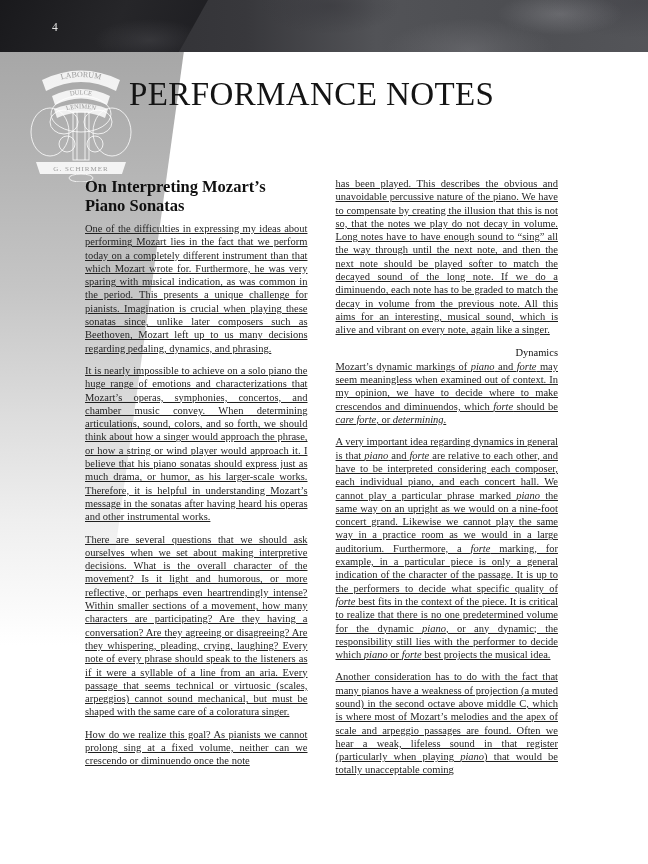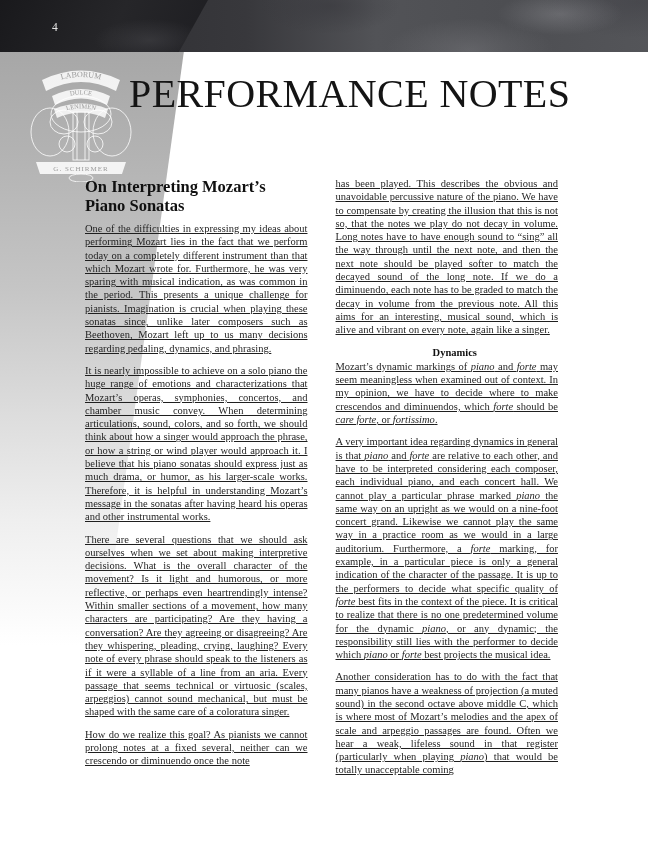--- a/index.html
+++ b/index.html
@@ -32,41 +32,41 @@
   .gray-wedge{
     position:absolute;top:52px;left:0;width:202px;height:690px;
     clip-path:polygon(0 0,91% 0,44% 100%,0 100%);
     background:linear-gradient(180deg,#a7a7a7 0%,#b2b2b2 14%,#c5c5c5 34%,#dcdcdc 52%,#efefef 68%,#ffffff 86%);
   }
   
   .emblem{position:absolute;top:56px;left:22px;z-index:2;}
   
   .page-title{
     position:absolute;top:74px;left:129px;z-index:2;
-    font-size:40px;line-height:40px;letter-spacing:.4px;color:#141414;
+    font-size:33px;line-height:40px;letter-spacing:.4px;color:#141414;
     white-space:nowrap;
   }
   
   .columns{
     position:absolute;top:177px;left:85px;width:473px;z-index:2;
     display:flex;gap:28px;
   }
   .col{width:230px;}
   .col p{
     margin:0 0 9px 0;
     font-size:10.5px;line-height:13.3px;
     text-align:justify;color:#1f1f1f;text-decoration:underline;
   }
   .section-heading{
     margin:0 0 7px 0;font-size:16.5px;line-height:19px;
     font-weight:bold;color:#101010;
   }
   .sub-heading{
     margin:0 0 1px 16px;font-size:10.5px;line-height:13.3px;
-    font-weight:bold;color:#101010;text-align:center;
+    font-weight:normal;color:#101010;text-align:right;
   }
 </style>
 </head>
 <body>
 
 <div class="page">
 
   <div class="header-band">
     <div class="dark-wedge"></div>
   </div>
@@ -113,25 +113,25 @@
 
   <div class="page-title">PERFORMANCE NOTES</div>
 
   <div class="columns">
 
     <div class="col">
       <h2 class="section-heading">On Interpreting Mozart’s Piano Sonatas</h2>
       <p>One of the difficulties in expressing my ideas about performing Mozart lies in the fact that we perform today on a completely different instrument than that which Mozart wrote for. Furthermore, he was very sparing with musical indication, as was common in the period. This presents a unique challenge for pianists. Imagination is crucial when playing these sonatas since, unlike later composers such as Beethoven, Mozart left up to us many decisions regarding pedaling, dynamics, and phrasing.</p>
       <p>It is nearly impossible to achieve on a solo piano the huge range of emotions and characterizations that Mozart’s operas, symphonies, concertos, and chamber music convey. When determining articulations, sound, colors, and so forth, we should think about how a singer would approach the phrase, or how a string or wind player would approach it. I believe that his piano sonatas should express just as much drama, or humor, as his larger-scale works. Therefore, it is helpful in understanding Mozart’s message in the sonatas after having heard his operas and other instrumental works.</p>
       <p>There are several questions that we should ask ourselves when we set about making interpretive decisions. What is the overall character of the movement? Is it light and humorous, or more reflective, or perhaps even heartrendingly intense? Within smaller sections of a movement, how many characters are participating? Are they having a conversation? Are they agreeing or disagreeing? Are they whispering, pleading, crying, laughing? Every note of every phrase should speak to the listeners as if it were a syllable of a line from an aria. Every passage that seems technical or virtuosic (scales, arpeggios) cannot sound mechanical, but must be shaped with the same care of a coloratura singer.</p>
-      <p>How do we realize this goal? As pianists we cannot prolong notes at a fixed several, neither can we crescendo or diminuendo once the note</p>
+      <p>How do we realize this goal? As pianists we cannot prolong sing at a fixed volume, neither can we crescendo or diminuendo once the note</p>
     </div>
 
     <div class="col">
       <p>has been played. This describes the obvious and unavoidable percussive nature of the piano. We have to compensate by creating the illusion that this is not so, that the notes we play do not decay in volume. Long notes have to have enough sound to “sing” all the way through until the next note, and then the next note should be played softer to match the decayed sound of the long note. If we do a diminuendo, each note has to be graded to match the decay in volume from the previous note. All this aims for an interesting, musical sound, which is alive and vibrant on every note, again like a singer.</p>
       <h3 class="sub-heading">Dynamics</h3>
-      <p>Mozart’s dynamic markings of <i>piano</i> and <i>forte</i> may seem meaningless when examined out of context. In my opinion, we have to decide where to make crescendos and diminuendos, which <i>forte</i> should be <i>care forte</i>, or <i>fortissimo</i>.</p>
+      <p>Mozart’s dynamic markings of <i>piano</i> and <i>forte</i> may seem meaningless when examined out of context. In my opinion, we have to decide where to make crescendos and diminuendos, which <i>forte</i> should be <i>care forte</i>, or <i>determining</i>.</p>
       <p>A very important idea regarding dynamics in general is that <i>piano</i> and <i>forte</i> are relative to each other, and have to be interpreted considering each composer, each individual piano, and each concert hall. We cannot play a particular phrase marked <i>piano</i> the same way on an upright as we would on a nine-foot concert grand. Likewise we cannot play the same way in a practice room as we would in a large auditorium. Furthermore, a <i>forte</i> marking, for example, in a particular piece is only a general indication of the character of the passage. It is up to the performers to decide what specific quality of <i>forte</i> best fits in the context of the piece. It is critical to realize that there is no one predetermined volume for the dynamic <i>piano</i>, or any dynamic; the responsibility still lies with the performer to decide which <i>piano</i> or <i>forte</i> best projects the musical idea.</p>
       <p>Another consideration has to do with the fact that many pianos have a weakness of projection (a muted sound) in the second octave above middle C, which is where most of Mozart’s melodies and the apex of scale and arpeggio passages are found. Often we hear a weak, lifeless sound in that register (particularly when playing <i>piano</i>) that would be totally unacceptable coming</p>
     </div>
 
   </div>
 </div>
 
 </body></html>

